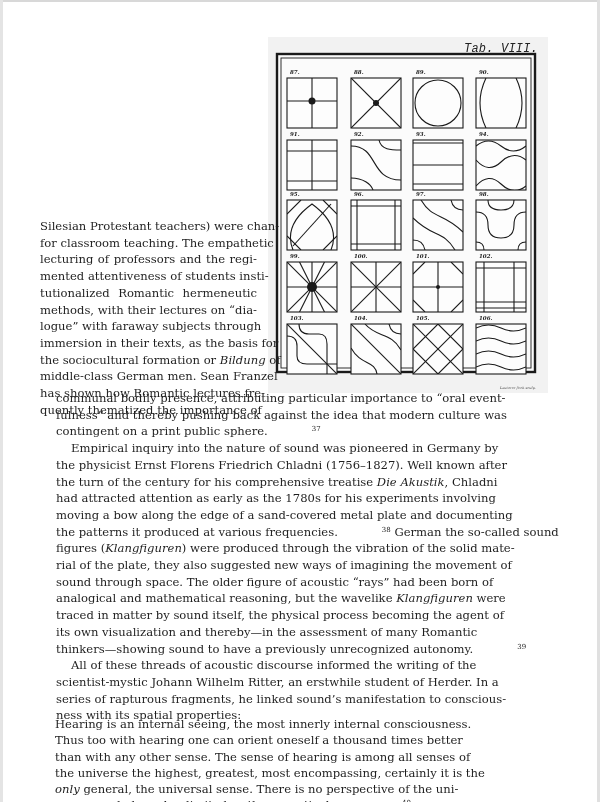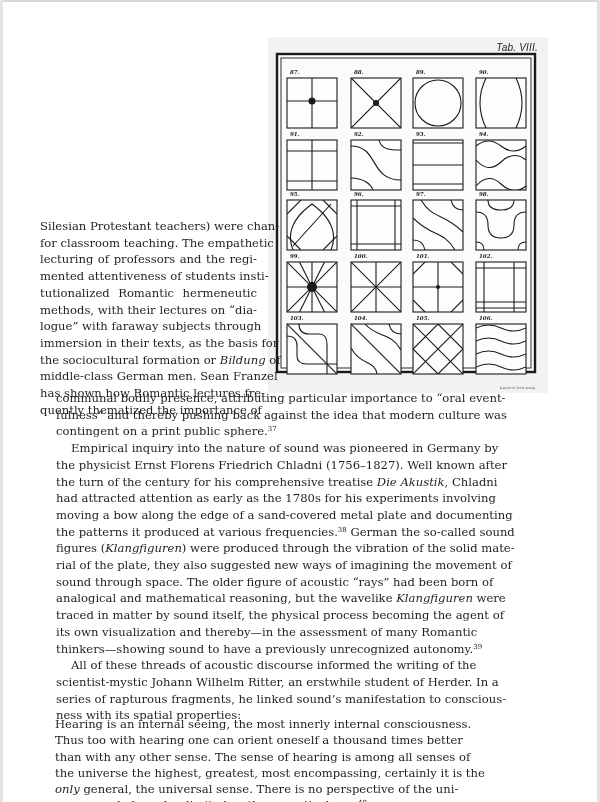--- a/index.html
+++ b/index.html
@@ -14,40 +14,40 @@
   .page-border-left { position: absolute; left: 0; top: 0; width: 3px; height: 802px; background: #e4e4e4; }
   .page-border-right { position: absolute; right: 0; top: 0; width: 3px; height: 802px; background: #e0e0e0; }
 
   .figure {
     position: absolute; left: 268px; top: 37px; width: 280px; height: 356px;
     background: #f2f2f2;
   }
   .figure svg { position: absolute; left: 0; top: 0; }
   .plate-title {
     position: absolute; right: 10px; top: 5px;
-    font-family: Liberation Sans, sans-serif; font-style: italic; font-size: 10px;
+    font-family: Liberation Mono, monospace; font-style: italic; font-size: 12px;
     color: #222; letter-spacing: 0.2px;
   }
   .engraver {
     position: absolute; right: 12px; bottom: 3px;
     font-family: "DejaVu Serif", serif; font-style: italic; font-size: 3.5px; color: #444;
   }
   .cell-num {
     position: absolute; font-family: "DejaVu Serif", serif; font-style: italic;
     font-size: 5.5px; color: #222; font-weight: bold;
   }
 
   .text {
     position: absolute; font-size: 11.6px; line-height: 16.7px;
     text-align: justify;
   }
   .wrap { left: 40px; top: 206px; width: 217px; margin-top: 12px; }
   .full { left: 56px; top: 390px; width: 412px; }
   .quote { position: absolute; left: 55px; top: 716px; width: 393px; font-size: 11.6px; line-height: 16.3px; text-align: left; }
-  sup { font-size: 7px; line-height: 0; vertical-align: 4px; }
+  sup { font-size: 7px; line-height: 0; vertical-align: 4px; margin-left: 44px; }
   .line { display: block; text-align: justify; text-align-last: justify; white-space: nowrap; }
   .line.last { text-align-last: left; }
 </style>
 </head>
 <body>
 
 <div class="page-border-top"></div>
 <div class="page-border-left"></div>
 <div class="page-border-right"></div>
 

